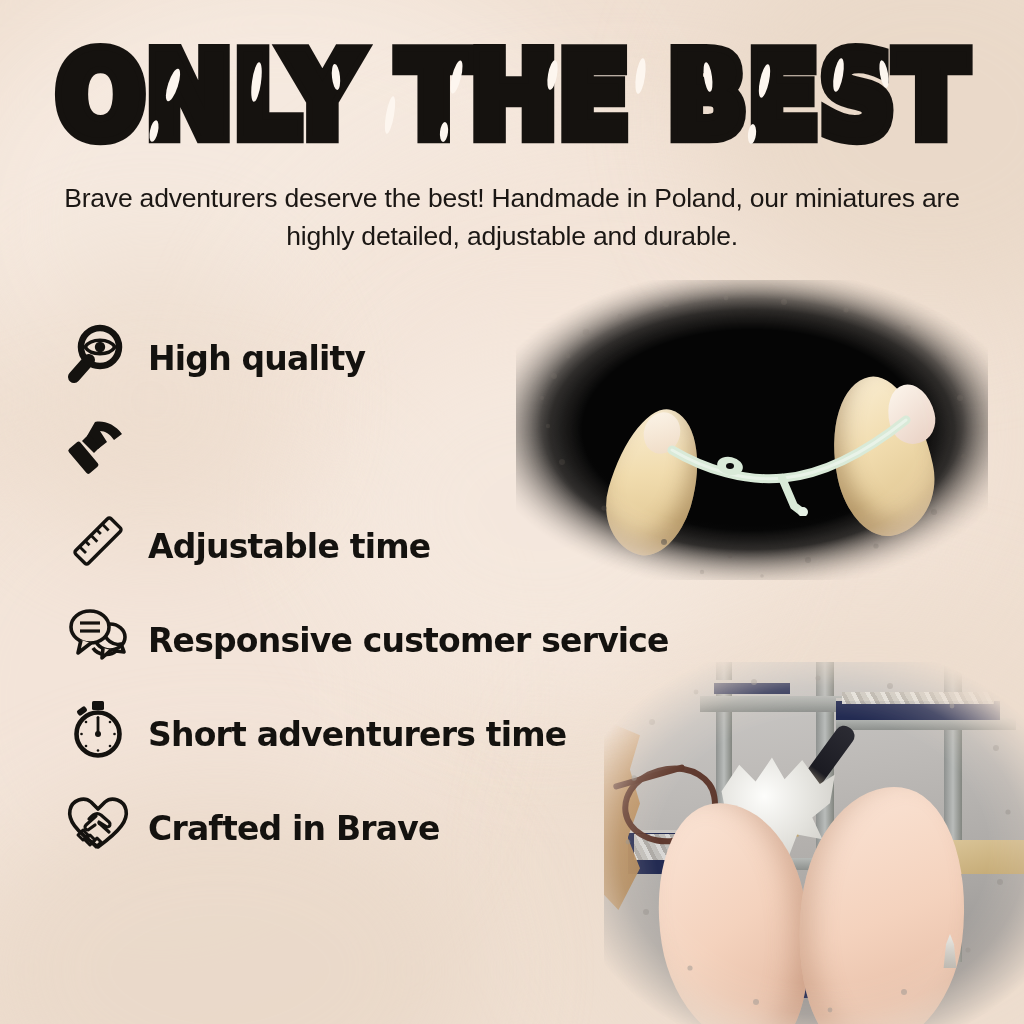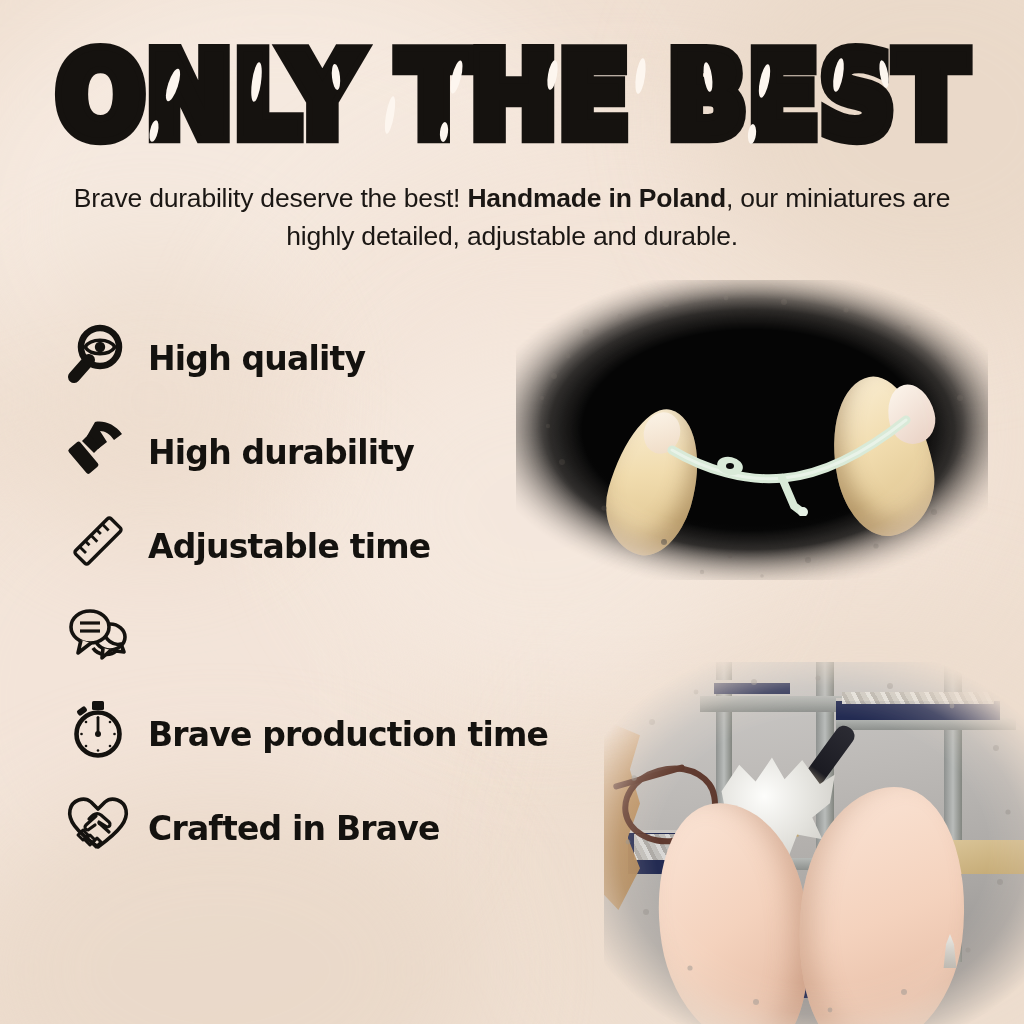--- a/index.html
+++ b/index.html
@@ -58,21 +58,21 @@
   #subtitle {
     position:absolute; left:60px; right:60px; top:180px;
     z-index:3;
     text-align:center;
     font-family:"Liberation Sans", sans-serif;
     font-size:26.5px;
     line-height:1.42;
     color:#1b1714;
     letter-spacing:-0.2px;
   }
-  #subtitle b { font-weight:bold;margin-top:24px; }
+  #subtitle b { font-weight:normal;margin-top:24px; }
 
   
   #features {
     position:absolute; left:62px; top:306px;
     z-index:3;
     width:720px;
   }
   .feature {
     display:flex;
     align-items:center;
@@ -272,21 +272,21 @@
 <div class="gloss" style="left:440px;top:122px;width:8px;height:20px;transform:rotate(6deg);"></div>
 <div class="gloss" style="left:548px;top:60px;width:9px;height:30px;transform:rotate(10deg);"></div>
 <div class="gloss" style="left:636px;top:58px;width:9px;height:36px;transform:rotate(8deg);"></div>
 <div class="gloss" style="left:704px;top:62px;width:8px;height:30px;transform:rotate(-8deg);"></div>
 <div class="gloss" style="left:760px;top:64px;width:9px;height:34px;transform:rotate(12deg);"></div>
 <div class="gloss" style="left:748px;top:124px;width:8px;height:20px;transform:rotate(6deg);"></div>
 <div class="gloss" style="left:834px;top:58px;width:9px;height:34px;transform:rotate(10deg);"></div>
 <div class="gloss" style="left:880px;top:60px;width:8px;height:28px;transform:rotate(-10deg);"></div>
 
 <div id="subtitle">
-  <span>Brave durability deserve the best! </span><b>Handmade in Poland</b><span>, our miniatures are highly detailed, adjustable and durable.</span>
+  <span>Brave adventurers deserve the best! </span><b>Handmade in Poland</b><span>, our miniatures are highly detailed, adjustable and durable.</span>
 </div>
 
 <div class="photo" id="photo-top">
   <div class="pbg"></div>
   <div class="thumb thumb-l"></div>
   <div class="nail2"></div>
   <div class="thumb thumb-r"></div>
   <div class="nail"></div>
   <svg class="mini-part" style="left:150px;top:126px;" width="250" height="110" viewBox="0 0 250 110">
     <path d="M6 44 C 40 64, 80 76, 118 72 C 160 68, 200 46, 240 14" stroke="#d9ead8" stroke-width="9" fill="none" stroke-linecap="round"></path>
@@ -393,21 +393,20 @@
   </div>
 
   <div class="feature">
     <div class="ficon">
       <svg width="62" height="62" viewBox="0 0 62 62">
         <path d="M28 6 C 36 4, 48 8, 55 18 L 47 24 C 43 18, 38 15, 33 15 L 40 26 L 31 33 L 20 20 Z" fill="#14120f"></path>
         <rect x="9" y="26" width="15" height="32" rx="2.5" fill="#14120f" transform="rotate(-40 16 42)"></rect>
         <path d="M22 18 L 33 31 L 27 37 L 15 25 Z" fill="#14120f"></path>
       </svg>
     </div>
-    <div class="flabel">High durability</div>
   </div>
 
   <div class="feature">
     <div class="ficon">
       <svg width="62" height="62" viewBox="0 0 62 62">
         <g transform="rotate(-45 31 31)">
           <rect x="6" y="22" width="50" height="18" rx="2.5" fill="none" stroke="#14120f" stroke-width="3.4"></rect>
           <line x1="14" y1="22" x2="14" y2="31" stroke="#14120f" stroke-width="2.8"></line>
           <line x1="22" y1="22" x2="22" y2="28" stroke="#14120f" stroke-width="2.8"></line>
           <line x1="30" y1="22" x2="30" y2="31" stroke="#14120f" stroke-width="2.8"></line>
@@ -424,20 +423,21 @@
       <svg width="64" height="62" viewBox="0 0 64 62">
         <path d="M38 26 C 38 36, 48 42, 55 40 L 58 48 L 50 47 C 45 52, 32 52, 27 44" fill="none" stroke="#14120f" stroke-width="3.6" stroke-linejoin="round"></path>
         <ellipse cx="44" cy="33" rx="15" ry="13" fill="none" stroke="#14120f" stroke-width="3.6"></ellipse>
         <path d="M37 44 L 36 54 L 45 46" fill="#efdfd1" stroke="#14120f" stroke-width="3.6" stroke-linejoin="round"></path>
         <ellipse cx="24" cy="23" rx="19" ry="16" fill="#efdfd1" stroke="#14120f" stroke-width="3.6"></ellipse>
         <path d="M15 36 L 12 49 L 25 39" fill="#efdfd1" stroke="#14120f" stroke-width="3.6" stroke-linejoin="round"></path>
         <line x1="14" y1="19" x2="34" y2="19" stroke="#14120f" stroke-width="3.2"></line>
         <line x1="14" y1="27" x2="34" y2="27" stroke="#14120f" stroke-width="3.2"></line>
       </svg>
     </div>
+    <div class="flabel">Responsive customer service</div>
   </div>
 
   <div class="feature">
     <div class="ficon">
       <svg width="62" height="62" viewBox="0 0 62 62">
         <rect x="25" y="3" width="12" height="9" rx="1.6" fill="#14120f"></rect>
         <rect x="10" y="10" width="10" height="6" rx="2" fill="#14120f" transform="rotate(-36 15 13)"></rect>
         <circle cx="31" cy="36" r="21.5" fill="none" stroke="#14120f" stroke-width="4.6"></circle>
         <line x1="31" y1="36" x2="31" y2="20" stroke="#14120f" stroke-width="2.8" stroke-linecap="round"></line>
         <circle cx="31" cy="36" r="3" fill="#14120f"></circle>
@@ -446,21 +446,21 @@
             <circle cx="43" cy="24" r="1.3"></circle>
           <circle cx="47.5" cy="36" r="1.3"></circle>
             <circle cx="43" cy="48" r="1.3"></circle>
           <circle cx="31" cy="52.5" r="1.3"></circle>
             <circle cx="19" cy="48" r="1.3"></circle>
           <circle cx="14.5" cy="36" r="1.3"></circle>
             <circle cx="19" cy="24" r="1.3"></circle>
         </g>
       </svg>
     </div>
-    <div class="flabel">Brave production time</div>
+    <div class="flabel">Short adventurers time</div>
   </div>
 
   <div class="feature">
     <div class="ficon">
       <svg width="66" height="62" viewBox="0 0 66 62">
         <path d="M33 55 C 10 38, 3 28, 5 18 C 7 8, 19 4, 26 10 L 33 17 L 40 10 C 47 4, 59 8, 61 18 C 63 28, 56 38, 33 55 Z" fill="none" stroke="#14120f" stroke-width="3.6" stroke-linejoin="round"></path>
         <path d="M24 27 C 28 22, 32 20, 36 23 L 44 30 C 46 32, 45 35, 42 35 L 34 30" fill="none" stroke="#14120f" stroke-width="3.2" stroke-linejoin="round" stroke-linecap="round"></path>
         <path d="M31 24 L 21 33 C 19 35, 20 38, 23 38 L 30 33" fill="none" stroke="#14120f" stroke-width="3.2" stroke-linejoin="round" stroke-linecap="round"></path>
         <g fill="none" stroke="#14120f" stroke-width="3" stroke-linejoin="round">
           <path d="M18 38 L 13 43 L 18 48 L 23 43 Z"></path>

